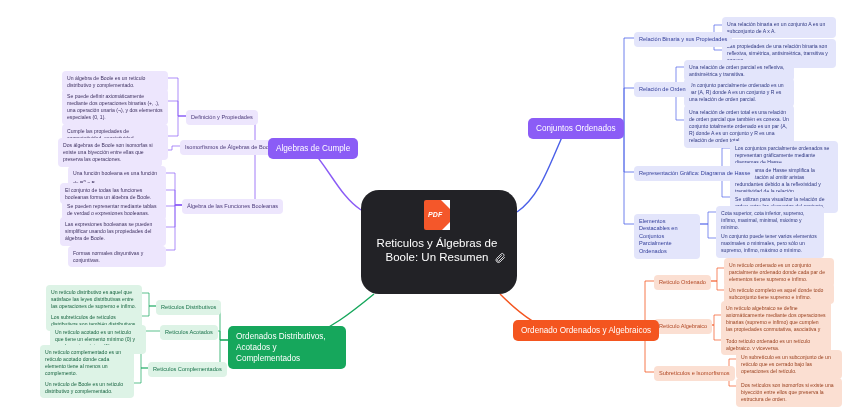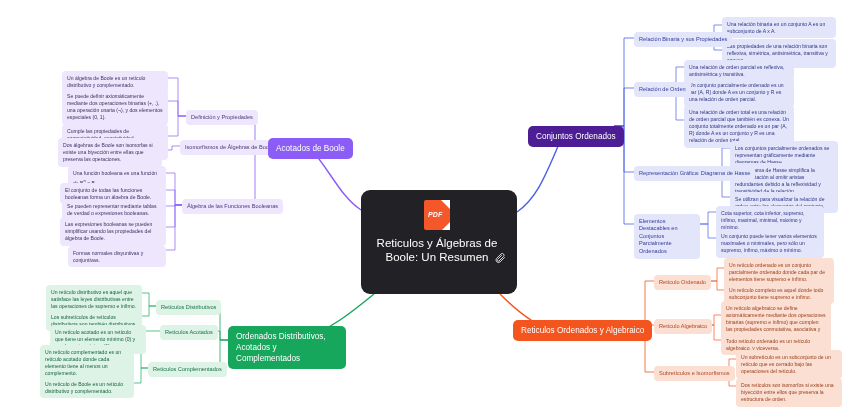--- a/index.html
+++ b/index.html
@@ -24,21 +24,21 @@
     position: absolute;
     left: 0; top: 0;
     width: 848px; height: 412px;
     pointer-events: none;
   }
   .node { position: absolute; }
 
   
   .root {
     background: #222226;
-    border-radius: 9px;
+    border-radius: 18px;
     width: 156px;
     height: 104px;
     left: 361px;
     top: 190px;
     display: flex;
     flex-direction: column;
     align-items: center;
     justify-content: flex-start;
     padding: 10px 8px 8px 4px;
     color: #ffffff;
@@ -120,21 +120,21 @@
     line-height: 7.2px;
     padding: 3.5px 5px;
     z-index: 3;
   }
 
   
   .c-purple  { background: #8B5CF6; }
   .c-purple-sub { background: #EDE6FD; color: #4B3A7A; }
   .c-purple-leaf{ background: #EDE6FD; color: #3E3160; }
 
-  .c-blue    { background: #4c1d95; margin-top: 8px; }
+  .c-blue    { background: #8b5cf6; }
   .c-blue-sub{ background: #E3E5FB; color: #35409B; }
   .c-blue-leaf{ background: #E3E5FB; color: #2E3780; }
 
   .c-green   { background: #16A75C; }
   .c-green-sub{ background: #DDF3E6; color: #19724A; }
   .c-green-leaf{ background: #DDF3E6; color: #16633F; }
 
   .c-orange  { background: #F4551F; }
   .c-orange-sub{ background: #FBDFD2; color: #B04723; }
   .c-orange-leaf{ background: #FBDFD2; color: #99411F; }
@@ -223,21 +223,21 @@
       <div class="fold"></div>
       <div class="fold2"></div>
       <div class="lbl">PDF</div>
     </div>
     <div class="title">Reticulos y Álgebras de Boole: Un Resumen</div>
     <svg class="clip" viewBox="0 0 24 24" fill="none" stroke="currentColor" stroke-width="2" stroke-linecap="round">
       <path d="M21 11l-9 9a5 5 0 0 1-7-7l9-9a3.5 3.5 0 0 1 5 5l-9 9a2 2 0 0 1-3-3l8-8"></path>
     </svg>
   </div>
 
-  <div class="node branch c-purple" style="left:268px; top:138px;">Acotados de Boole</div>
+  <div class="node branch c-purple" style="left:268px; top:138px;">Algebras de Cumple</div>
 
   <div class="node sub c-purple-sub" style="left:186px; top:110px;">Definición y Propiedades</div>
   <div class="node sub c-purple-sub" style="left:180px; top:140px;">Isomorfismos de Álgebras de Boole</div>
   <div class="node sub c-purple-sub" style="left:182px; top:199px;">Álgebra de las Funciones Booleanas</div>
 
   <div class="node leaf c-purple-leaf" style="left:62px; top:71px; width:106px;">Un álgebra de Boole es un retículo distributivo y complementado.</div>
   <div class="node leaf c-purple-leaf" style="left:62px; top:89px; width:106px;">Se puede definir axiomáticamente mediante dos operaciones binarias (+, .), una operación unaria (¬), y dos elementos especiales (0, 1).</div>
   <div class="node leaf c-purple-leaf" style="left:62px; top:124px; width:106px;">Cumple las propiedades de conmutatividad, asociatividad, distributividad, identidad, complemento, absorción e idempotencia.</div>
 
   <div class="node leaf c-purple-leaf" style="left:58px; top:138px; width:104px;">Dos álgebras de Boole son isomorfas si existe una biyección entre ellas que preserva las operaciones.</div>
@@ -276,21 +276,21 @@
   <div class="node sub c-green-sub" style="left:148px; top:362px;">Retículos Complementados</div>
 
   <div class="node leaf c-green-leaf" style="left:46px; top:285px; width:96px;">Un retículo distributivo es aquel que satisface las leyes distributivas entre las operaciones de supremo e ínfimo.</div>
   <div class="node leaf c-green-leaf" style="left:46px; top:310px; width:96px;">Los subretículos de retículos distributivos son también distributivos.</div>
 
   <div class="node leaf c-green-leaf" style="left:50px; top:325px; width:96px;">Un retículo acotado es un retículo que tiene un elemento mínimo (0) y un elemento máximo (1).</div>
 
   <div class="node leaf c-green-leaf" style="left:40px; top:345px; width:94px;">Un retículo complementado es un retículo acotado donde cada elemento tiene al menos un complemento.</div>
   <div class="node leaf c-green-leaf" style="left:40px; top:377px; width:94px;">Un retículo de Boole es un retículo distributivo y complementado.</div>
 
-  <div class="node branch c-orange" style="left:513px; top:320px;">Reticulos Ordenados y Algebraico</div>
+  <div class="node branch c-orange" style="left:513px; top:320px;">Ordenado Ordenados y Algebraicos</div>
 
   <div class="node sub c-orange-sub" style="left:654px; top:275px;">Retículo Ordenado</div>
   <div class="node sub c-orange-sub" style="left:654px; top:319px;">Retículo Algebraico</div>
   <div class="node sub c-orange-sub" style="left:654px; top:366px;">Subretículos e Isomorfismos</div>
 
   <div class="node leaf c-orange-leaf" style="left:724px; top:258px; width:110px;">Un retículo ordenado es un conjunto parcialmente ordenado donde cada par de elementos tiene supremo e ínfimo.</div>
   <div class="node leaf c-orange-leaf" style="left:724px; top:283px; width:110px;">Un retículo completo es aquel donde todo subconjunto tiene supremo e ínfimo.</div>
 
   <div class="node leaf c-orange-leaf" style="left:721px; top:301px; width:110px;">Un retículo algebraico se define axiomáticamente mediante dos operaciones binarias (supremo e ínfimo) que cumplen las propiedades conmutativa, asociativa y de absorción.</div>
   <div class="node leaf c-orange-leaf" style="left:721px; top:334px; width:110px;">Todo retículo ordenado es un retículo algebraico, y viceversa.</div>

